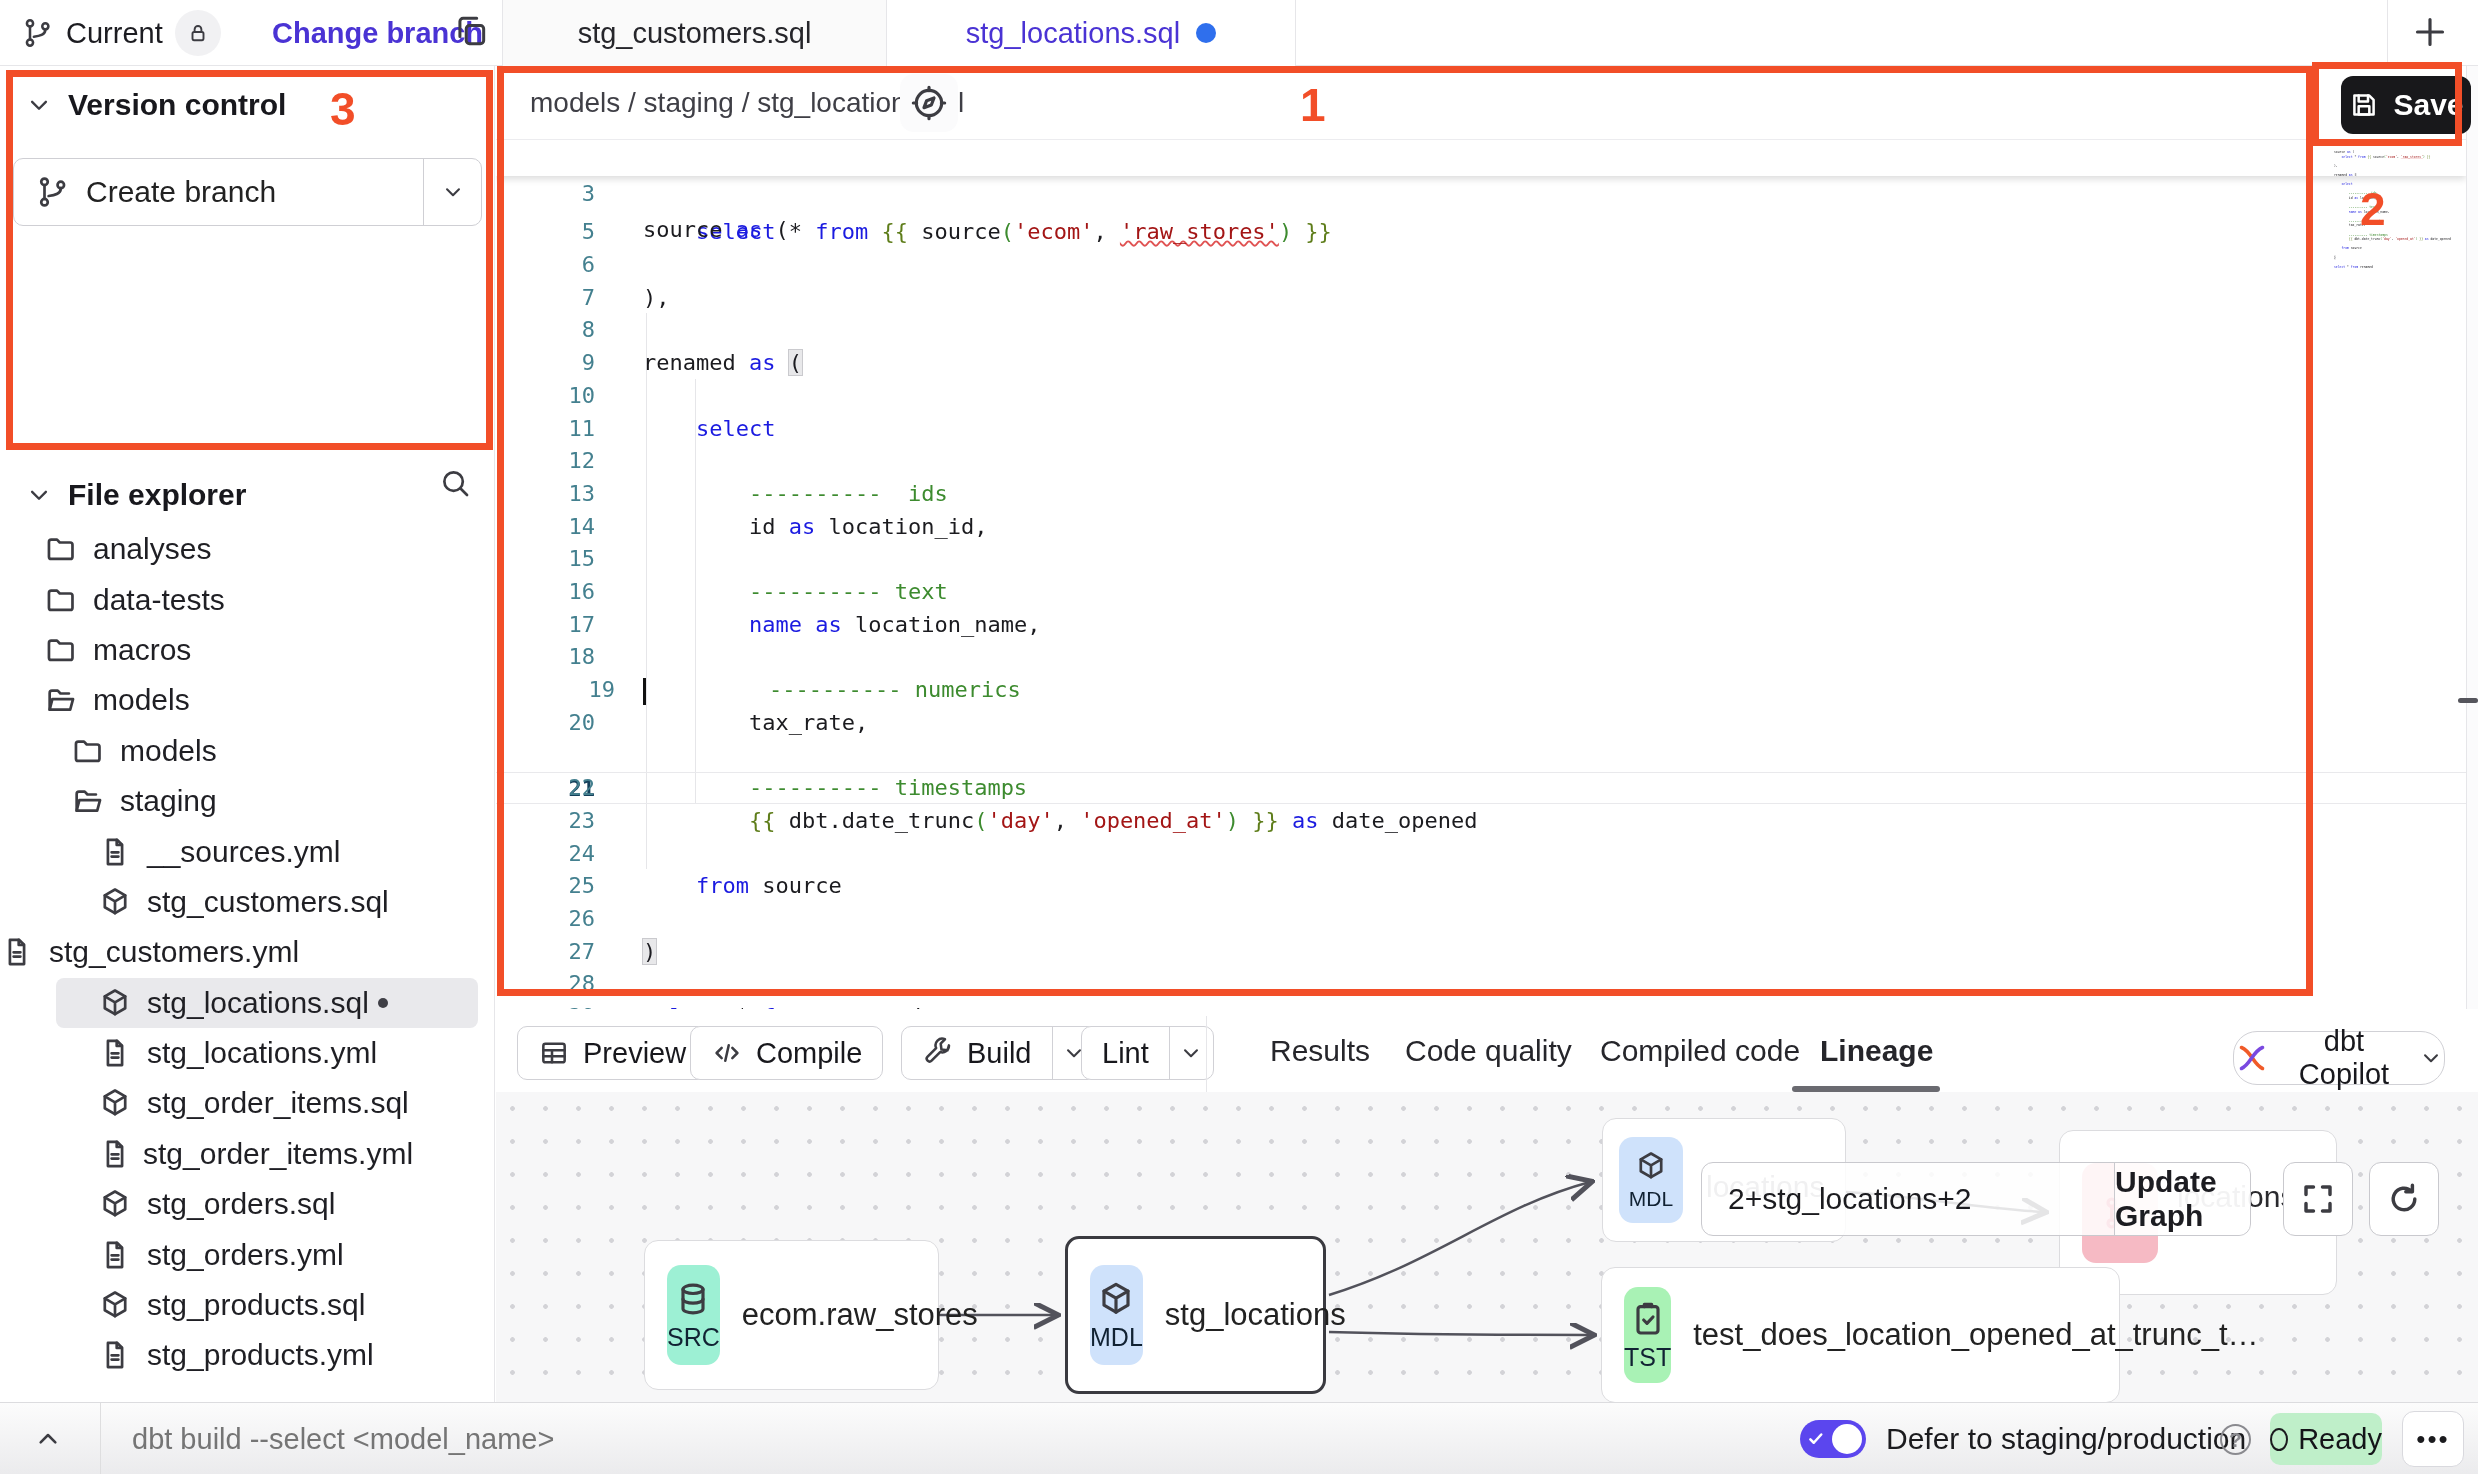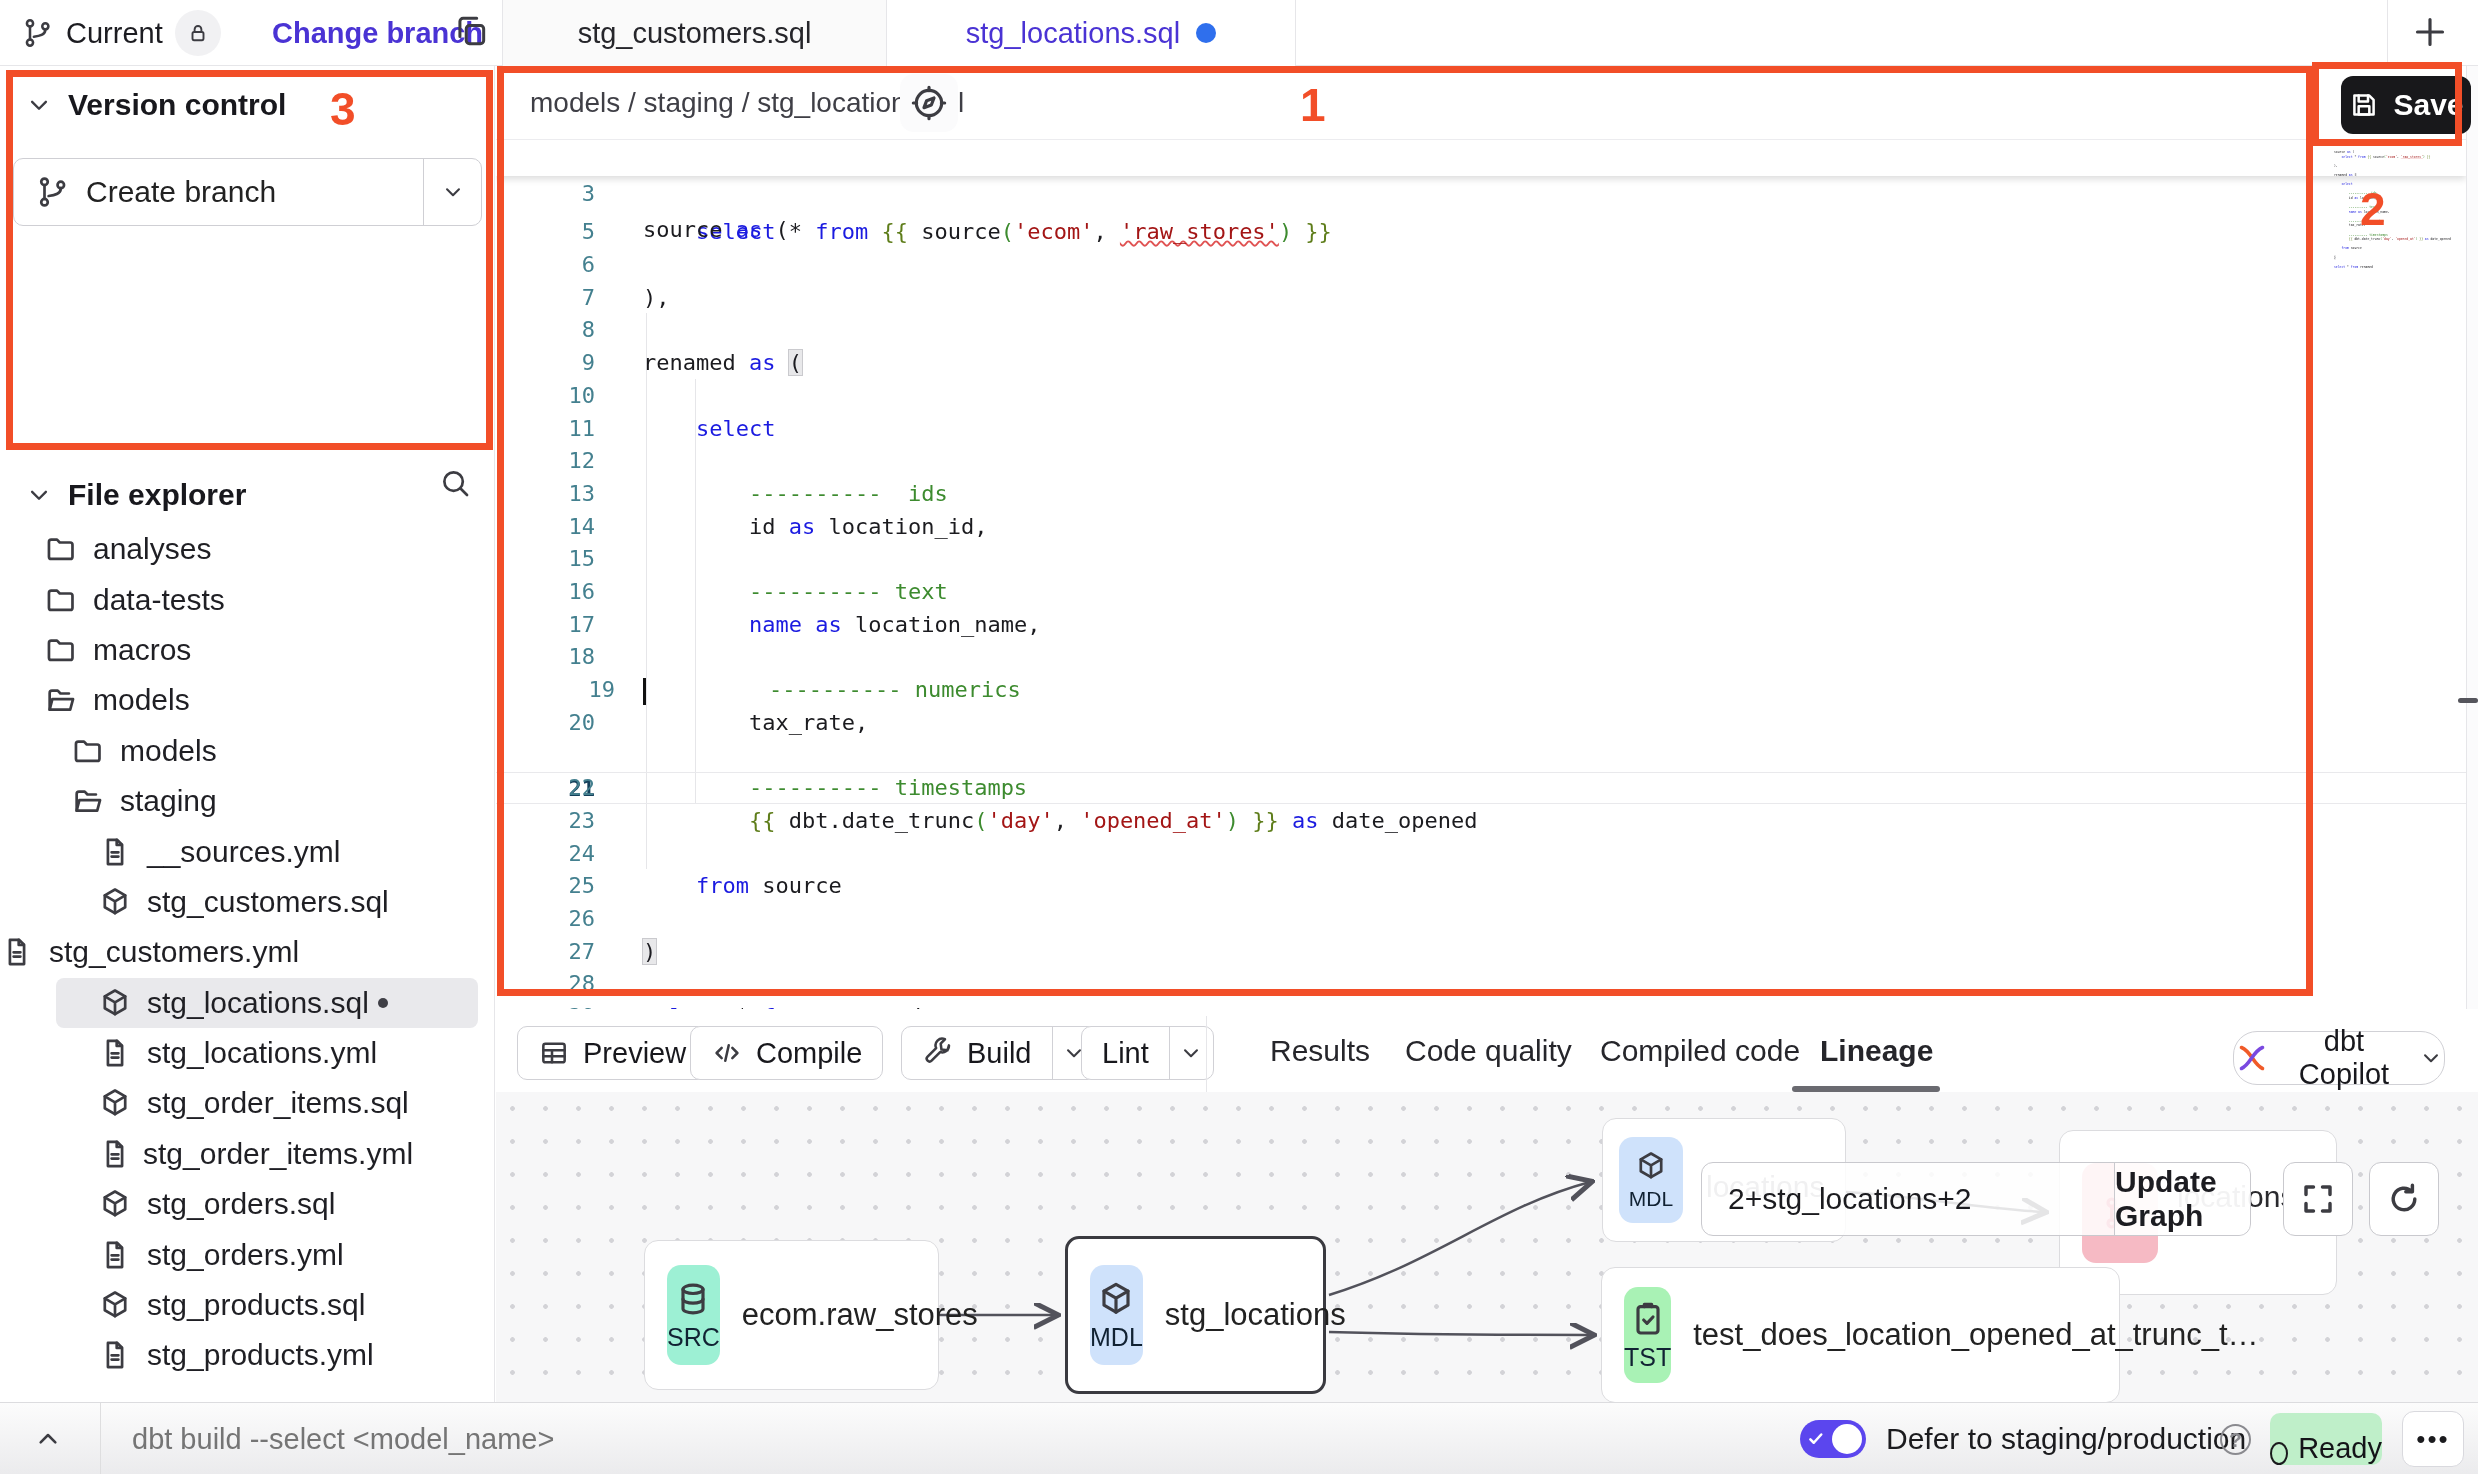--- a/index.html
+++ b/index.html
@@ -91,21 +91,21 @@
 
   
   #statusbar { position:absolute; left:0; top:1402px; width:2478px; height:72px; background:linear-gradient(#fcfcfc,#ebebed); border-top:1px solid #dcdcdf; z-index:5; }
   #sb-divider { position:absolute; left:100px; top:0; width:1px; height:72px; background:#dededf; }
   #cmd-input { position:absolute; left:132px; top:0; width:1500px; height:72px; border:none; background:transparent; font-size:29px; color:#5f5f66; font-family:inherit; outline:none; }
   #defer-toggle { position:absolute; left:1800px; top:17px; width:66px; height:38px; border-radius:19px; background:#5b46ee; }
   #defer-toggle .knob { position:absolute; right:4px; top:4px; width:30px; height:30px; border-radius:50%; background:#fff; }
   #defer-toggle svg { position:absolute; left:7px; top:10px; }
   #defer-label { position:absolute; left:1886px; top:0; height:72px; display:flex; align-items:center; font-size:30px; color:#1b1b1e; }
   #help-icon { position:absolute; left:2220px; top:21px; width:31px; height:31px; border:2px solid #8a8a8f; border-radius:50%; color:#8a8a8f; font-size:21px; display:flex; align-items:center; justify-content:center; font-weight:700; }
-  #ready-pill { position:absolute; left:2270px; top:10px; width:112px; height:52px; background:#bfefc9; border-radius:10px; display:flex; align-items:flex-end; justify-content:center; gap:10px; font-size:29px; color:#141418; }
+  #ready-pill { position:absolute; left:2270px; top:10px; width:112px; height:52px; background:#bfefc9; border-radius:10px; display:flex; align-items:center; justify-content:center; gap:10px; font-size:29px; color:#141418; }
   #ready-pill .circ { width:23px; height:23px; border:2.5px solid #1b1b1e; border-radius:50%; }
   #more-btn { position:absolute; left:2402px; top:8px; width:62px; height:56px; background:#fff; border:1px solid #d9d9de; border-radius:12px; display:flex; align-items:center; justify-content:center; font-size:26px; letter-spacing:2px; color:#1b1b1e; }
 
   
   .anno { position:absolute; border:7px solid #f24e28; z-index:50; pointer-events:none; }
   .anno-label { position:absolute; color:#f24e28; font-size:46px; font-weight:700; z-index:51; pointer-events:none; }
 </style>
 </head>
 <body>
 

